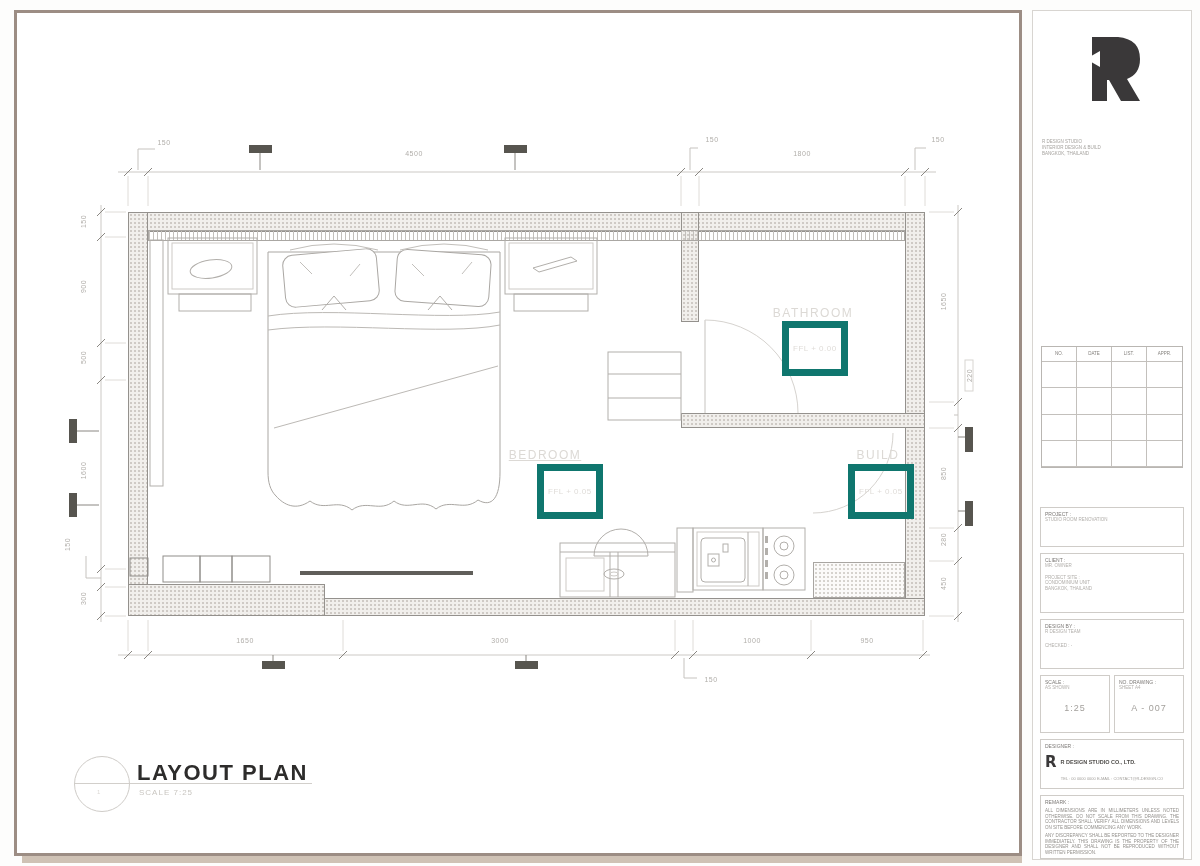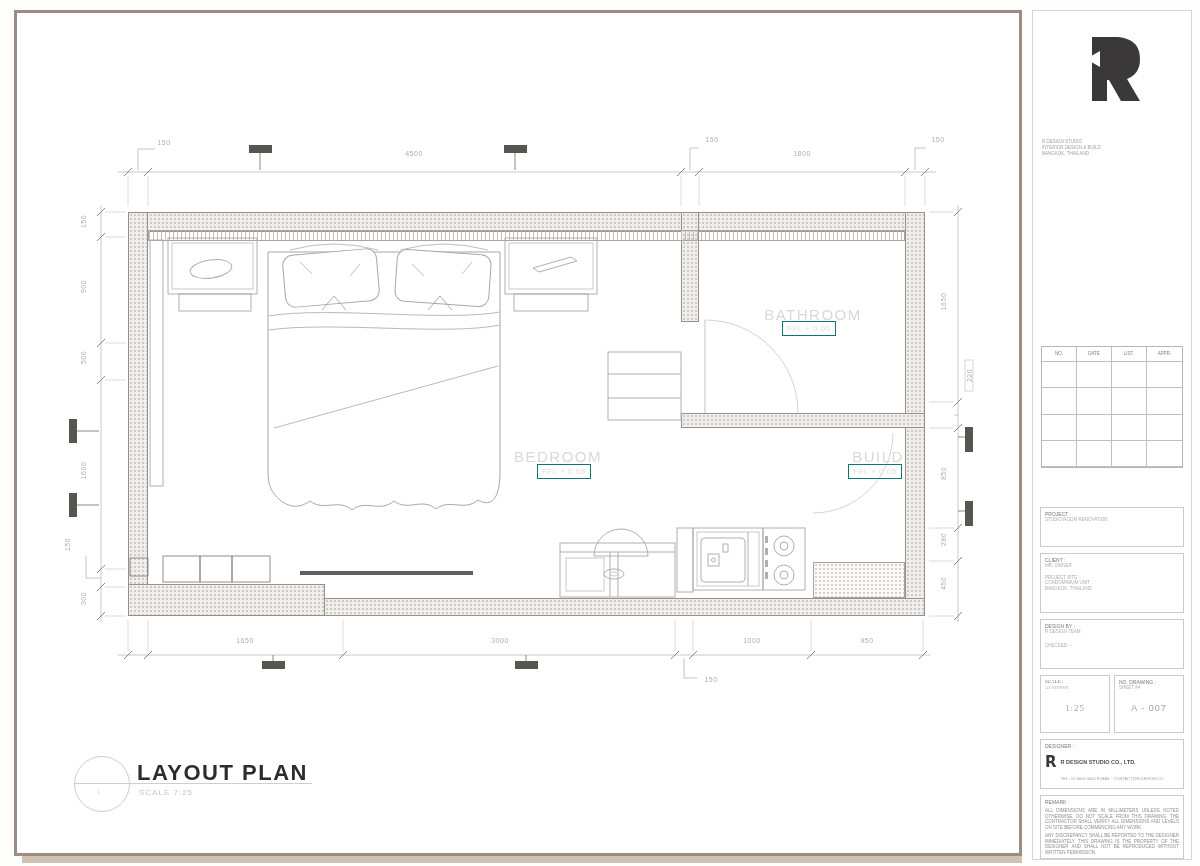--- a/index.html
+++ b/index.html
@@ -17,22 +17,22 @@
   .hatch{position:absolute;box-sizing:border-box;border:1px solid #aaa7a3;
          background-image:repeating-linear-gradient(90deg,#c3c0bc 0 1px,transparent 1px 4px);}
   .stip{position:absolute;box-sizing:border-box;border:1px solid #a8a5a1;
         background-image:radial-gradient(circle,#d4d1cc 0.7px,transparent 0.9px);background-size:4px 4px;background-color:#fbfaf9;}
   .overlay{position:absolute;left:0;top:0;}
   
   .dimtext{position:absolute;font-size:7px;color:#b1aeaa;letter-spacing:0.5px;text-align:center;}
   .dimv{transform:rotate(-90deg);}
   .dimbox{border:1px solid #d8d5d1;padding:0 1px;}
   
-  .roomname{position:absolute;width:100px;text-align:center;font-size:15px;letter-spacing:1.5px;color:#dcd9d5;}
-  .roomlvl{position:absolute;border:1px solid #0f766e;font-size:8px;color:#dfdcd8;padding:2px 4px;letter-spacing:0.5px;}
+  .roomname{position:absolute;width:100px;text-align:center;font-size:12px;letter-spacing:1.5px;color:#dcd9d5;}
+  .roomlvl{position:absolute;border:7px solid #0f766e;font-size:8px;color:#dfdcd8;padding:16px 4px;letter-spacing:0.5px;}
   
   .watermark{position:absolute;left:328px;top:398px;font-size:57px;color:#6c6967;
              letter-spacing:1px;word-spacing:48px;z-index:30;}
   
   .titlecircle{position:absolute;left:74px;top:756px;width:54px;height:54px;border:1px solid #cfccc8;
                border-radius:50%;background:transparent;}
   .titleline{position:absolute;left:74px;top:783px;width:238px;height:1px;background:#d2cfcb;}
   .titletext{position:absolute;left:137px;top:760px;font-size:22px;font-weight:bold;color:#2d2c2b;letter-spacing:1.5px;}
   .titlescale{position:absolute;left:139px;top:788px;font-size:8px;color:#c9c6c1;letter-spacing:1px;}
   .titlenum{position:absolute;left:97px;top:789px;font-size:6px;color:#dcd9d5;}
@@ -216,21 +216,21 @@
   <div class="dimtext dimv" style="left:68px;top:595px;width:30px;">300</div>
 
   <div class="dimtext dimv" style="left:926px;top:298px;width:34px;">1650</div>
   <div class="dimtext dimv dimbox" style="left:953px;top:371px;width:28px;">220</div>
   <div class="dimtext dimv" style="left:928px;top:470px;width:30px;">850</div>
   <div class="dimtext dimv" style="left:928px;top:536px;width:30px;">280</div>
   <div class="dimtext dimv" style="left:928px;top:580px;width:30px;">450</div>
 
   <div class="roomname" style="left:763px;top:306px;">BATHROOM</div>
   <div class="roomlvl" style="left:782px;top:321px;">FFL + 0.00</div>
-  <div class="roomname" style="left:508px;top:448px;">BEDROOM</div>
+  <div class="roomname" style="left:495px;top:448px;text-decoration:underline;">BEDROOM</div>
   <div class="roomlvl" style="left:537px;top:464px;">FFL + 0.05</div>
   <div class="roomname" style="left:828px;top:448px;">BUILD</div>
   <div class="roomlvl" style="left:848px;top:464px;">FFL + 0.05</div>
 
 
   <div class="titleline"></div>
   <div class="titlecircle"></div>
   <div class="titlenum">1</div>
   <div class="titletext">LAYOUT PLAN</div>
   <div class="titlescale">SCALE 7:25</div>
@@ -284,21 +284,21 @@
       <div class="tbs">BANGKOK, THAILAND</div>
     </div>
 
     <div class="tbbox" style="top:608px;height:50px;">
       <div class="tbl">DESIGN BY :</div>
       <div class="tbs">R DESIGN TEAM</div>
       <div class="tbs" style="margin-top:8px;">CHECKED : -</div>
     </div>
 
     <div class="abs" style="left:7px;right:7px;top:664px;height:58px;">
-      <div class="tbcell" style="left:0;width:70px;border:1px solid #cfccc8;font-family:Liberation Serif, serif;">
+      <div class="tbcell" style="left:0;width:70px;border:1px solid #cfccc8;">
         <div class="tbl">SCALE :</div>
         <div class="tbs">AS SHOWN</div>
         <div class="tbval">1:25</div>
       </div>
       <div class="tbcell" style="left:74px;right:0;border:1px solid #cfccc8;">
         <div class="tbl">NO. DRAWING :</div>
         <div class="tbs">SHEET A4</div>
         <div class="tbval">A - 007</div>
       </div>
     </div>

